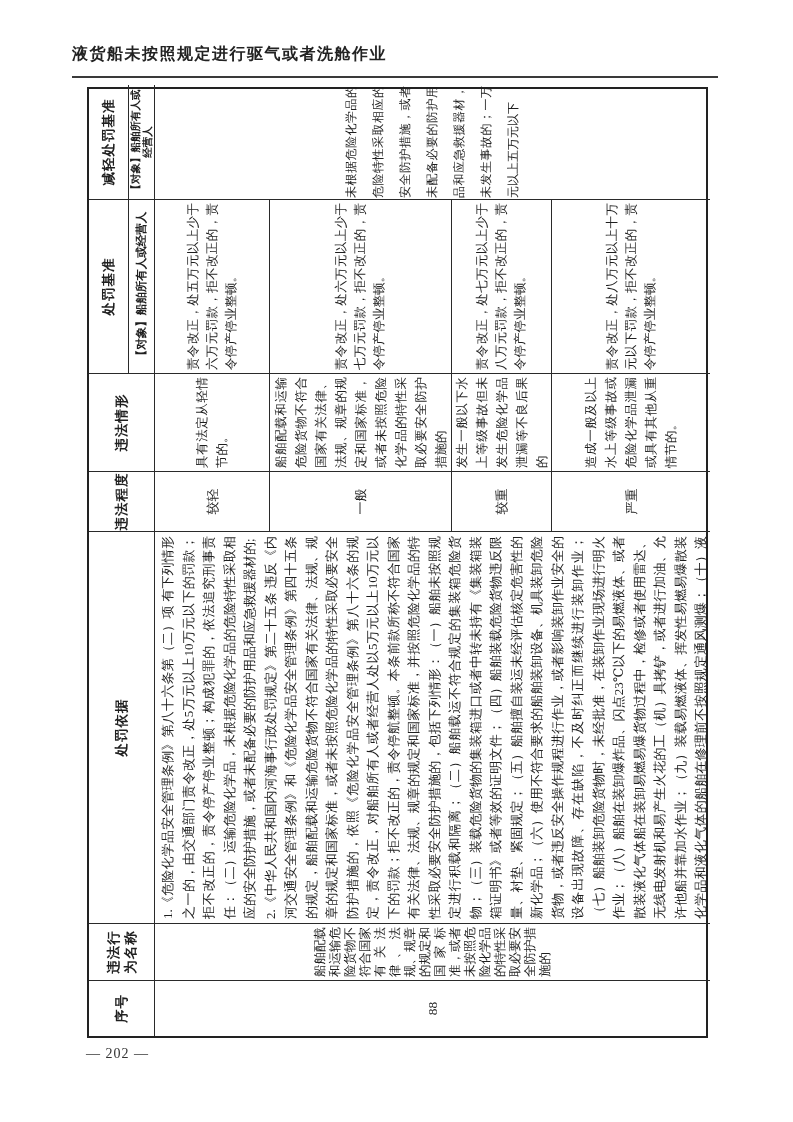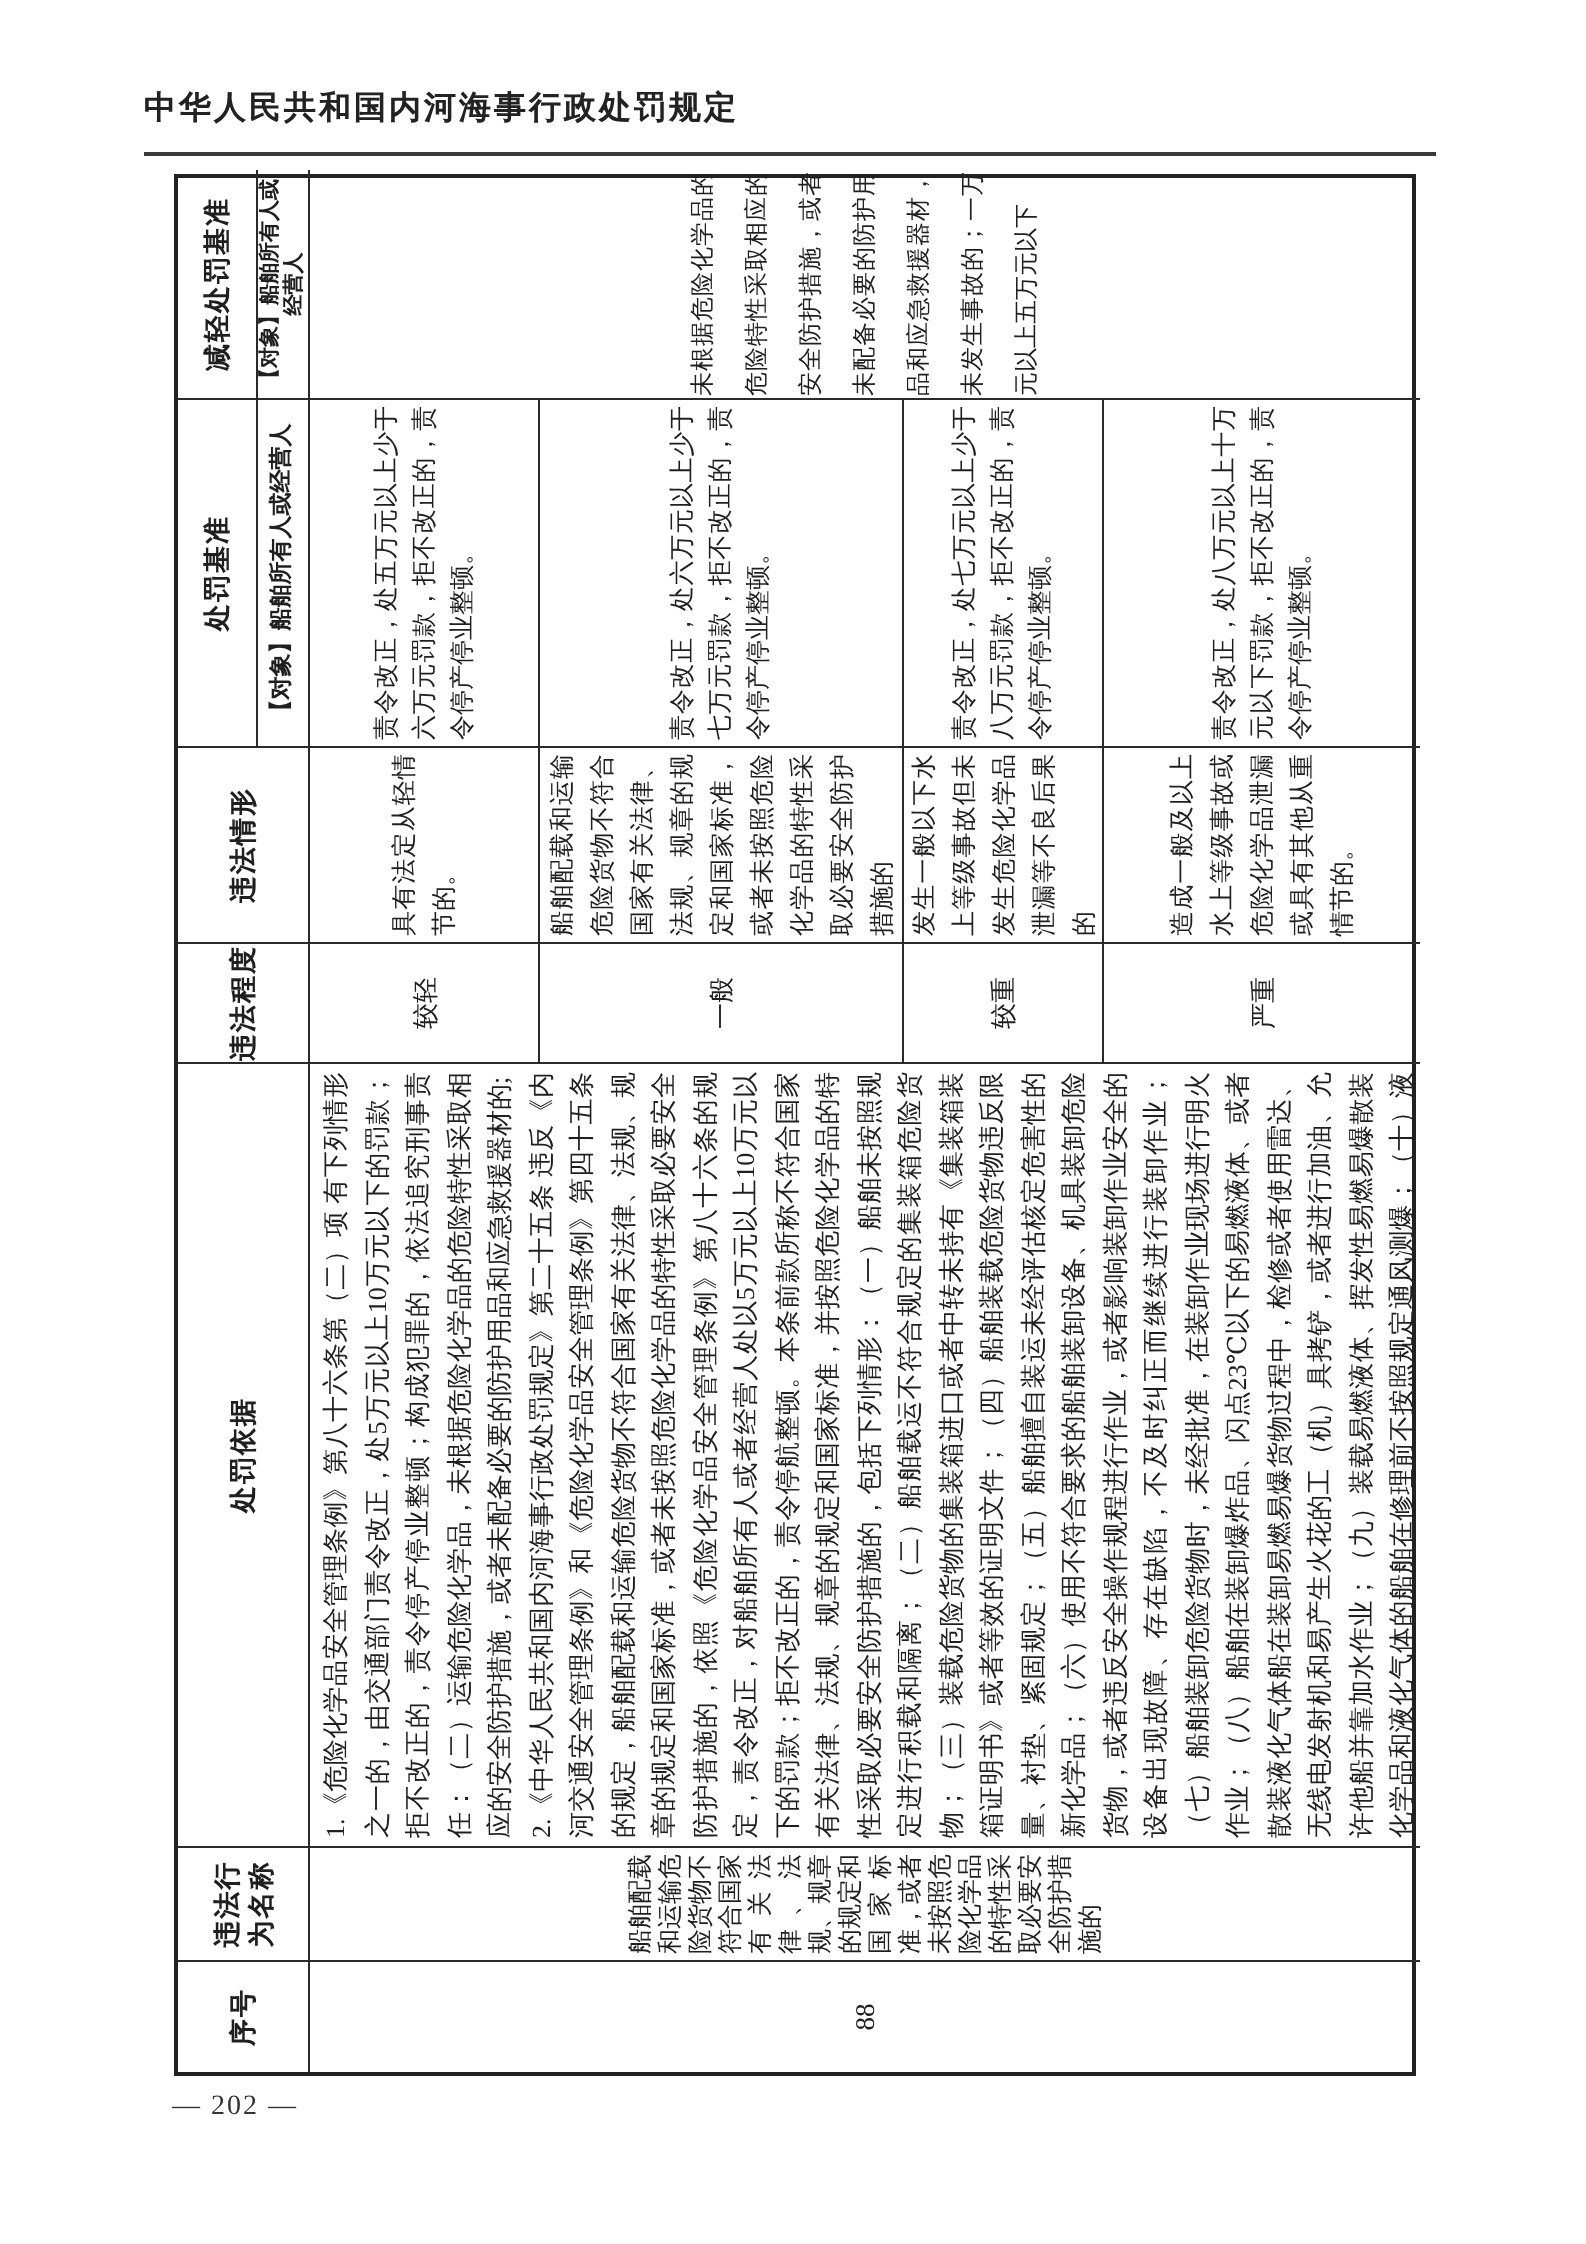--- a/index.html
+++ b/index.html
@@ -58,21 +58,21 @@
   .basis-txt p{margin:0;}
   .name-txt{font-size:12.5px;line-height:15px;padding:2px 3px;}
   .qx-txt{font-size:12.5px;line-height:20px;}
   .pen-txt{font-size:12.5px;line-height:19px;}
   .mit-txt{font-size:12px;line-height:27px;padding:0 1px;}
   .num-cell{font-size:13.5px;}
 </style>
 </head>
 <body>
 
-<div class="doc-header">中华人民共和国内河海事行政处罚规定</div>
+<div class="doc-header">液货船未按照规定进行驱气或者洗舱作业</div>
 <div class="doc-header-rule"></div>
 
 <div class="rot-wrap">
   <div class="rtable">
 
     <div class="cell hcell" style="grid-column:1;grid-row:1;">
       <span>序号</span>
     </div>
     <div class="cell hcell" style="grid-column:2;grid-row:1;">
       <span class="txt" style="text-align:center;padding:0 4px;line-height:17px;">违法行为名称</span>

